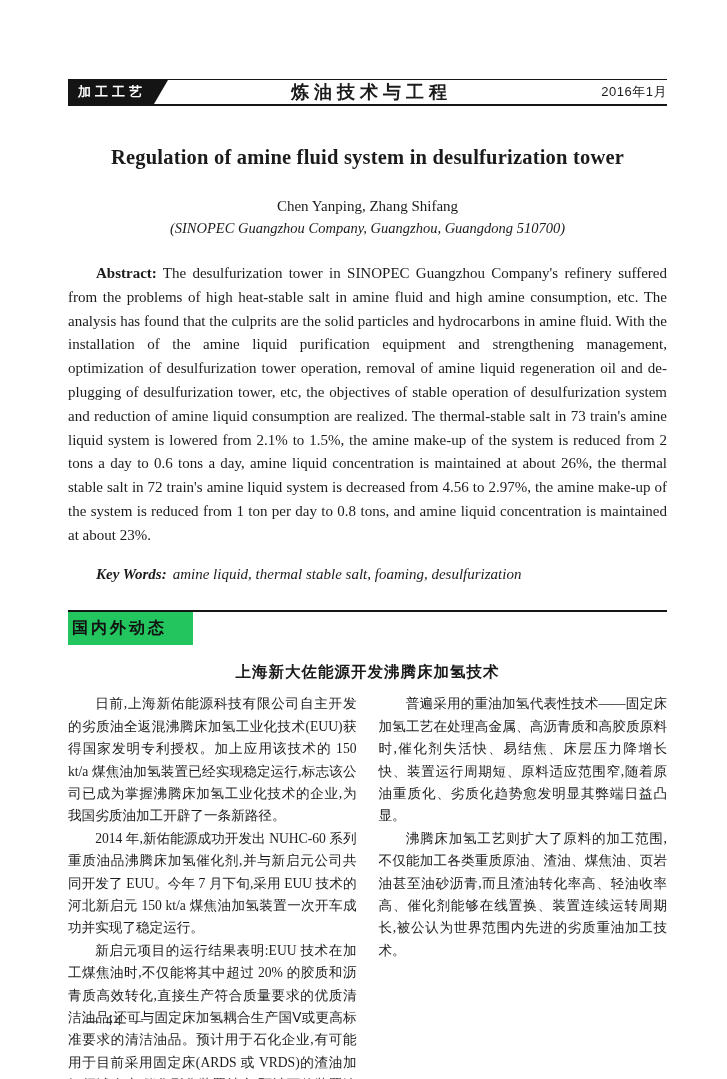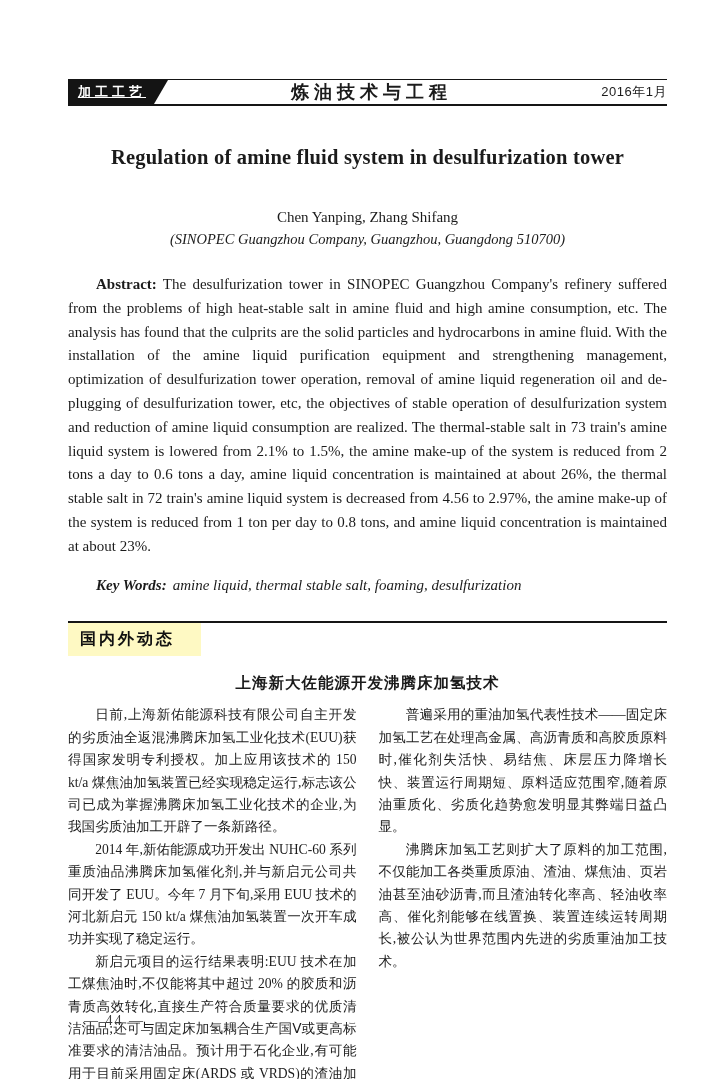--- a/index.html
+++ b/index.html
@@ -31,21 +31,21 @@
     background:#141414;
     color:#fff;
     font-family:"Liberation Sans", sans-serif;
     font-weight:bold;
     font-size:13px;
     letter-spacing:4px;
     padding:3px 22px 3px 10px;
     line-height:16px;
     clip-path:polygon(0 0,100% 0,calc(100% - 14px) 100%,0 100%);
     align-self:stretch;
-    display:flex;align-items:center;text-decoration:underline;
+    display:flex;align-items:center;
   }
   .header-journal{
     position:absolute;
     left:8px;right:0;
     text-align:center;
     font-family:"Liberation Sans", sans-serif;
     font-weight:bold;
     font-size:18px;
     letter-spacing:5px;
   }
@@ -57,21 +57,21 @@
   }
   
   .paper-title{
     margin-top:40px;
     text-align:center;
     font-size:20.5px;
     font-weight:bold;
     letter-spacing:0.2px;
   }
   .paper-authors{
-    margin-top:40px;
+    margin-top:29px;
     text-align:center;
     font-size:15px;
   }
   .paper-affiliation{
     margin-top:5px;
     text-align:center;
     font-style:italic;
     font-size:14.5px;
   }
   
@@ -88,27 +88,27 @@
     line-height:23.8px;
     text-indent:28px;
     margin-top:1px;
     font-style:italic;
   }
   
   .news-section{margin-top:24px;}
   .news-rule{border-top:2.5px solid #151515;}
   .section-badge{
     display:inline-block;
-    background:#fef9c3;
+    background:#22c55e;
     font-family:"Liberation Sans", sans-serif;
     font-weight:bold;
     font-size:16px;
     letter-spacing:3px;
     color:#111;
-    padding:6px 26px 6px 12px;
+    padding:6px 26px 6px 4px;
   }
   .article-title{
     text-align:center;
     font-family:"Liberation Sans", sans-serif;
     font-weight:bold;
     font-size:15.5px;
     letter-spacing:1px;
     margin:17px 0 10px 0;
   }
   .columns{

